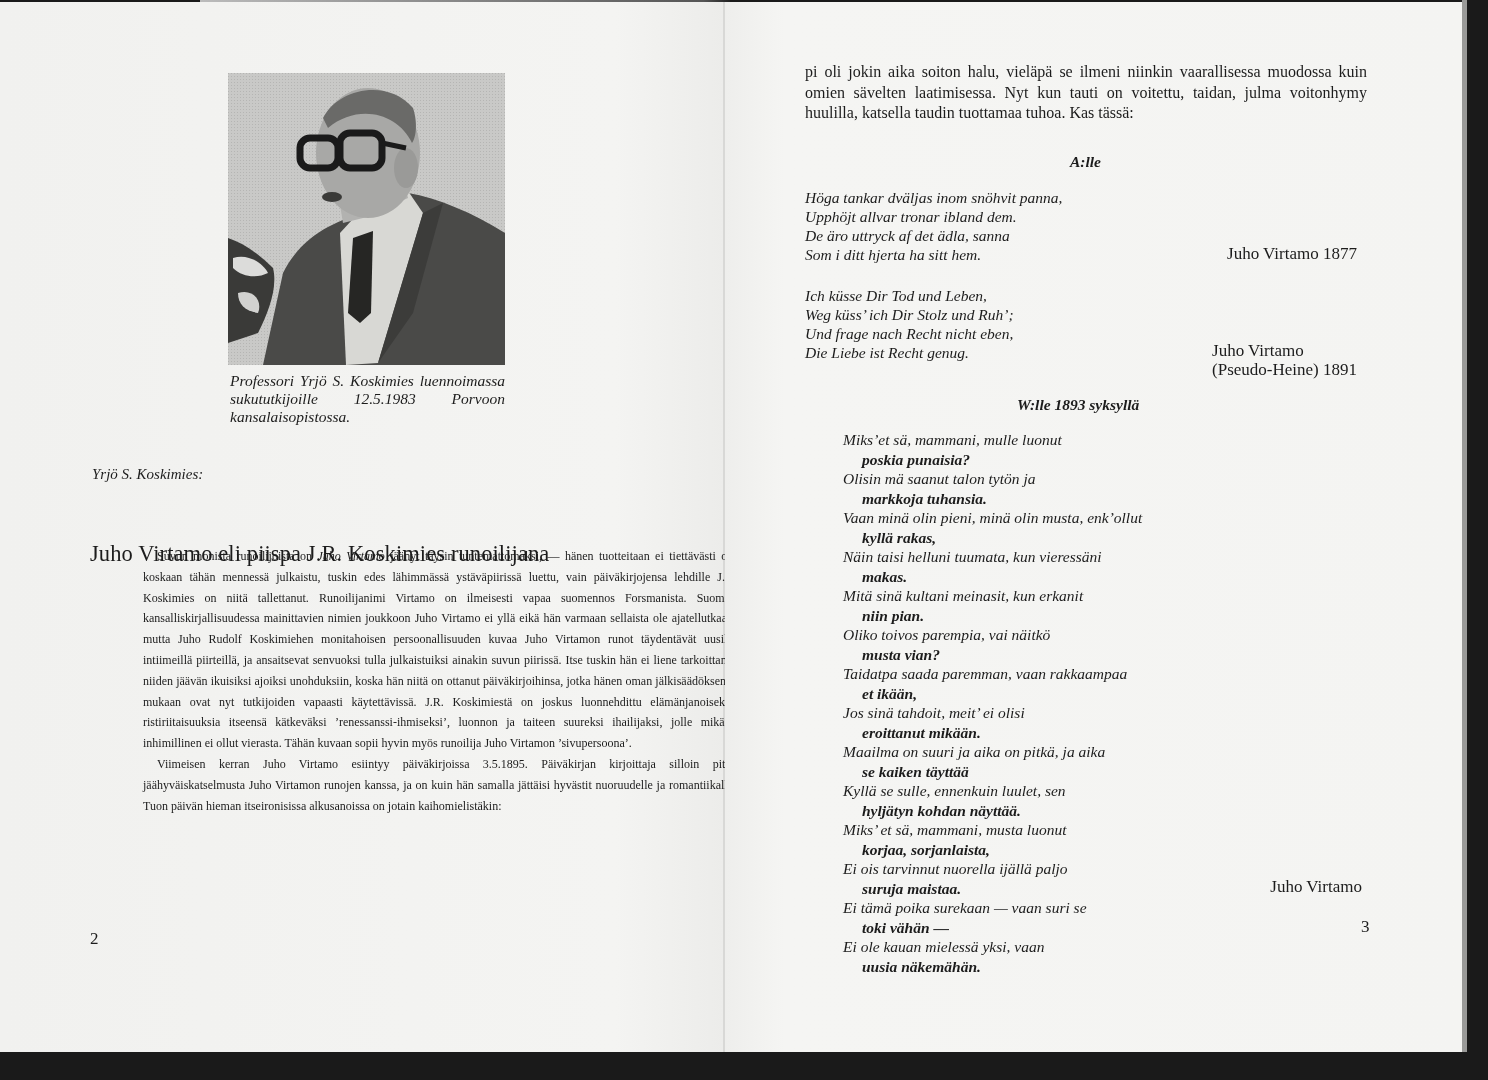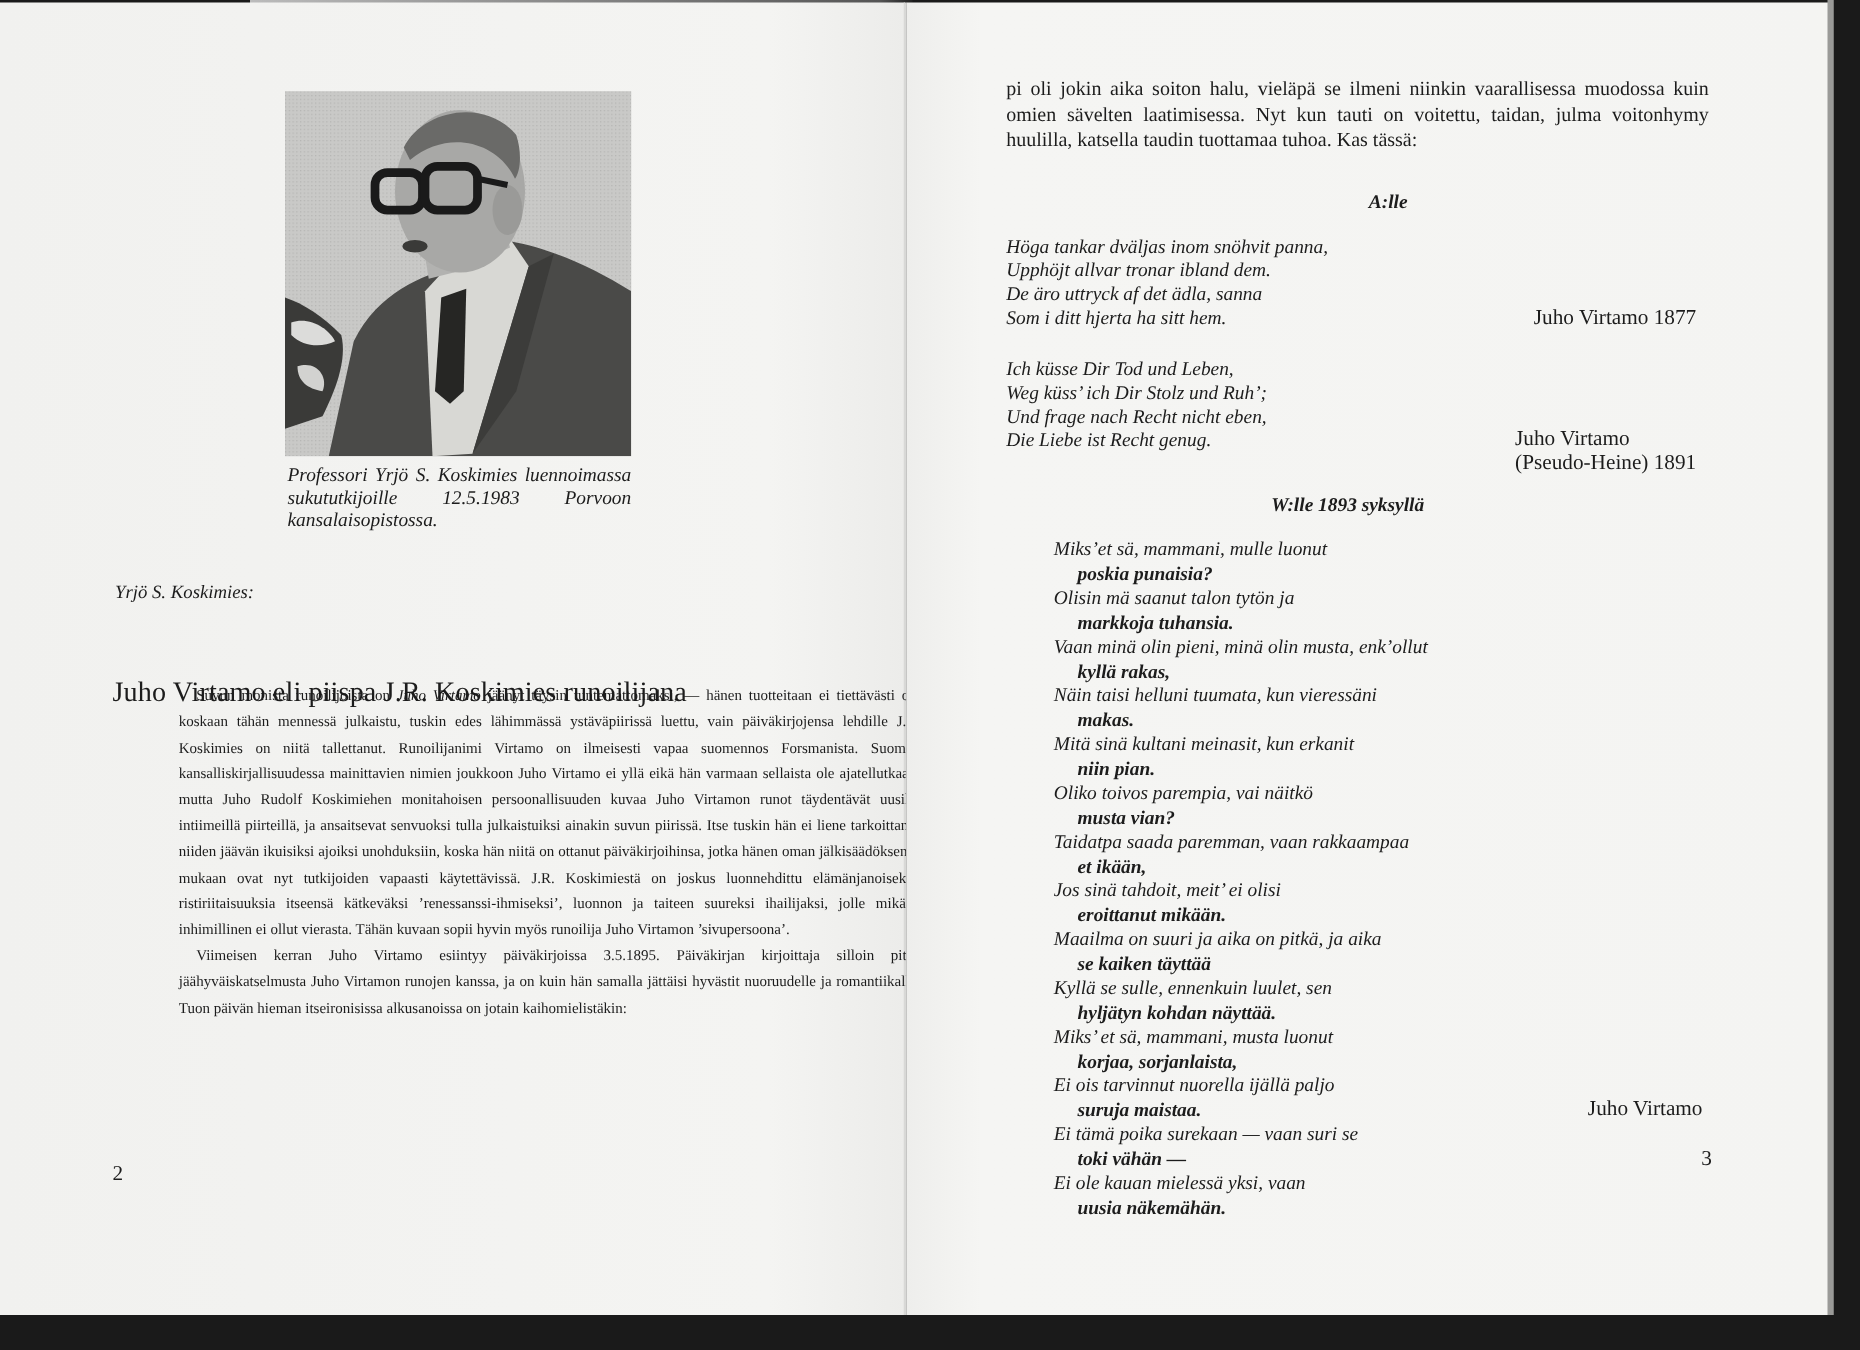--- a/index.html
+++ b/index.html
@@ -47,21 +47,21 @@
   .body-text em { font-style: italic; }
   .pagenum { font-size: 17px; }
   .pagenum.left { left: 90px; top: 929px; }
   .pagenum.right { left: 1361px; top: 917px; }
 
   .r-intro {
     left: 805px; top: 62px; width: 562px;
     font-size: 16px; line-height: 20.5px; text-align: justify;
   }
   .poem-title { font-style: italic; font-weight: bold; font-size: 15.5px; white-space: nowrap; }
-  .pt1 { left: 1070px; top: 153px; margin-left: 25px; }
+  .pt1 { left: 1070px; top: 153px; }
   .pt2 { left: 1017px; top: 396px; }
 
   .poem {
     left: 805px; font-style: italic; font-size: 15.5px; line-height: 19px; white-space: nowrap;
   }
   .poem .l { display: block; }
   .poem .l.cont { padding-left: 19px; font-weight: bold; }
   .poem1 { top: 188px; }
   .poem2 { top: 286px; }
   .poem3 { top: 430px; line-height: 19.5px; margin-left: 38px; }

